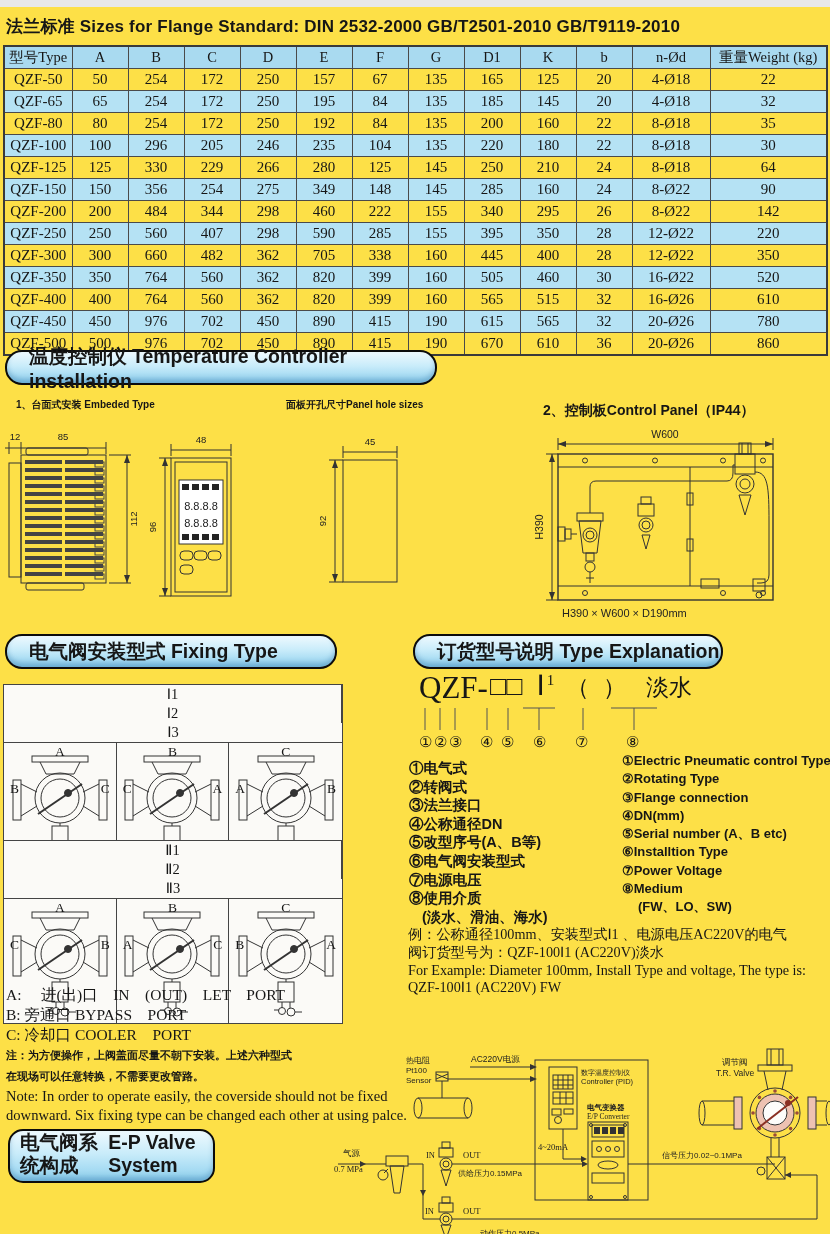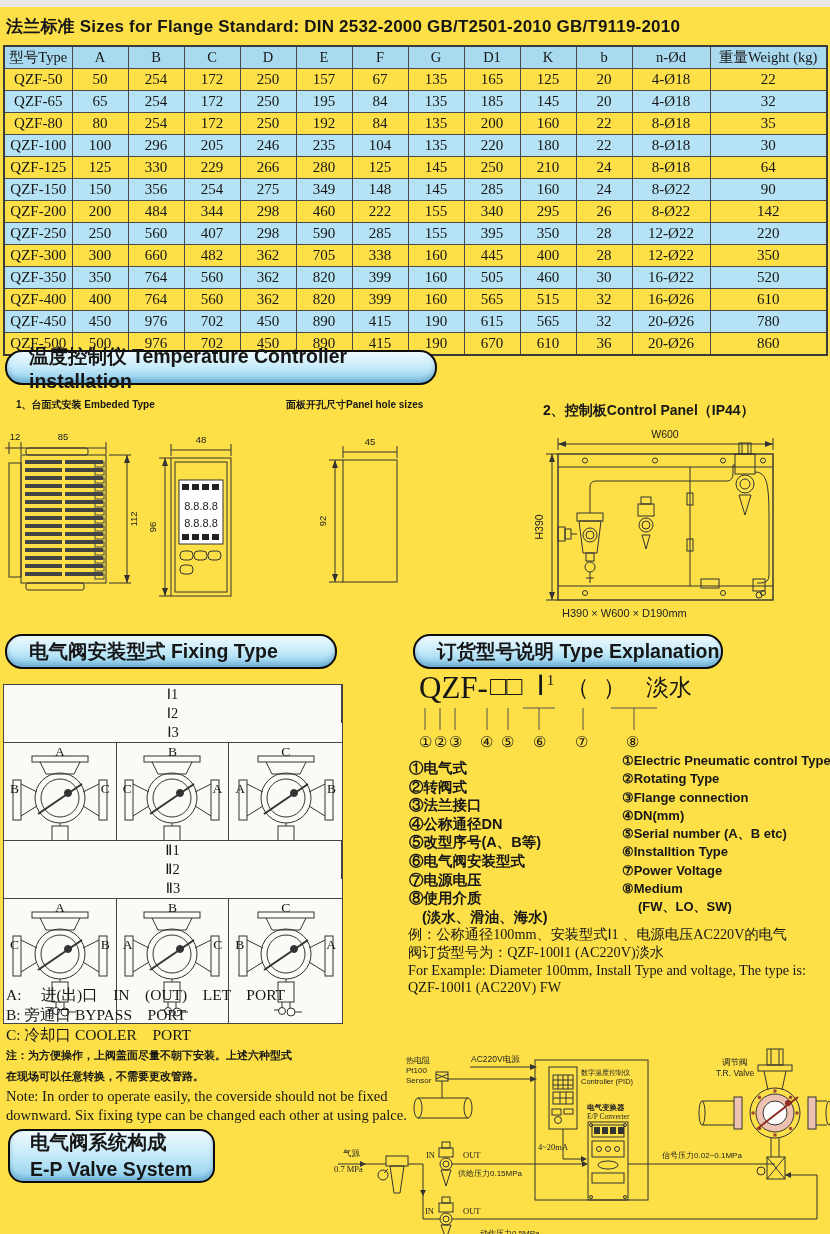--- a/index.html
+++ b/index.html
@@ -9,22 +9,22 @@
   .title{position:absolute;left:6px;top:8px;font-size:17px;font-weight:bold;letter-spacing:.2px}
   table.flange{position:absolute;left:3px;top:38px;width:823px;border-collapse:collapse;
         table-layout:fixed;font-family:"Liberation Serif",serif;font-size:15px;border:2px solid #3a3a3a}
   .flange th,.flange td{border:1px solid #4a4a4a;text-align:center;height:21px;padding:0;font-weight:normal;overflow:hidden}
   .flange th{background:#a9daf0;font-size:14.5px}
   .flange tr.alt td{background:#b5e2f4}
   .pill{position:absolute;border:2px solid #0c0c0c;border-radius:17px;box-sizing:border-box;height:35px;
         background:linear-gradient(180deg,#eef9fe 0%,#c9ecfa 45%,#8fd0ee 100%);
         box-shadow:inset 0 -4px 5px rgba(40,110,160,.35);
         display:flex;align-items:center;padding-left:22px;font-weight:bold;font-size:19.5px}
-  .pill2{height:54px;border-radius:15px;flex-direction:column;align-items:flex-start;justify-content:space-between;
-        padding-left:20px;font-size:19.5px;line-height:23px}
+  .pill2{height:54px;border-radius:15px;flex-direction:row;align-items:flex-start;justify-content:center;
+        padding-left:10px;font-size:19.5px;line-height:23px}
   .lbl{position:absolute;font-weight:bold;font-size:10px}
   .fixtable{position:absolute;left:3px;width:340px;border:1.5px solid #444;box-sizing:border-box;background:#fbfaf7}
   .fixhead{display:grid;grid-template-columns:1fr;border-bottom:1px solid #444}
   .fixhead span{border-right:1px solid #444;text-align:center;height:19px;line-height:19px;
         font-family:"Liberation Serif",serif;font-size:14.5px}
   .fixhead span:last-child{border-right:none}
   .fixbody{display:grid;grid-template-columns:1fr 1fr 1fr;height:124px}
   .fixcell{position:relative;border-right:1px solid #444}
   .fixcell:last-child{border-right:none}
   .fixcell svg{display:block;margin:3px auto 0}

